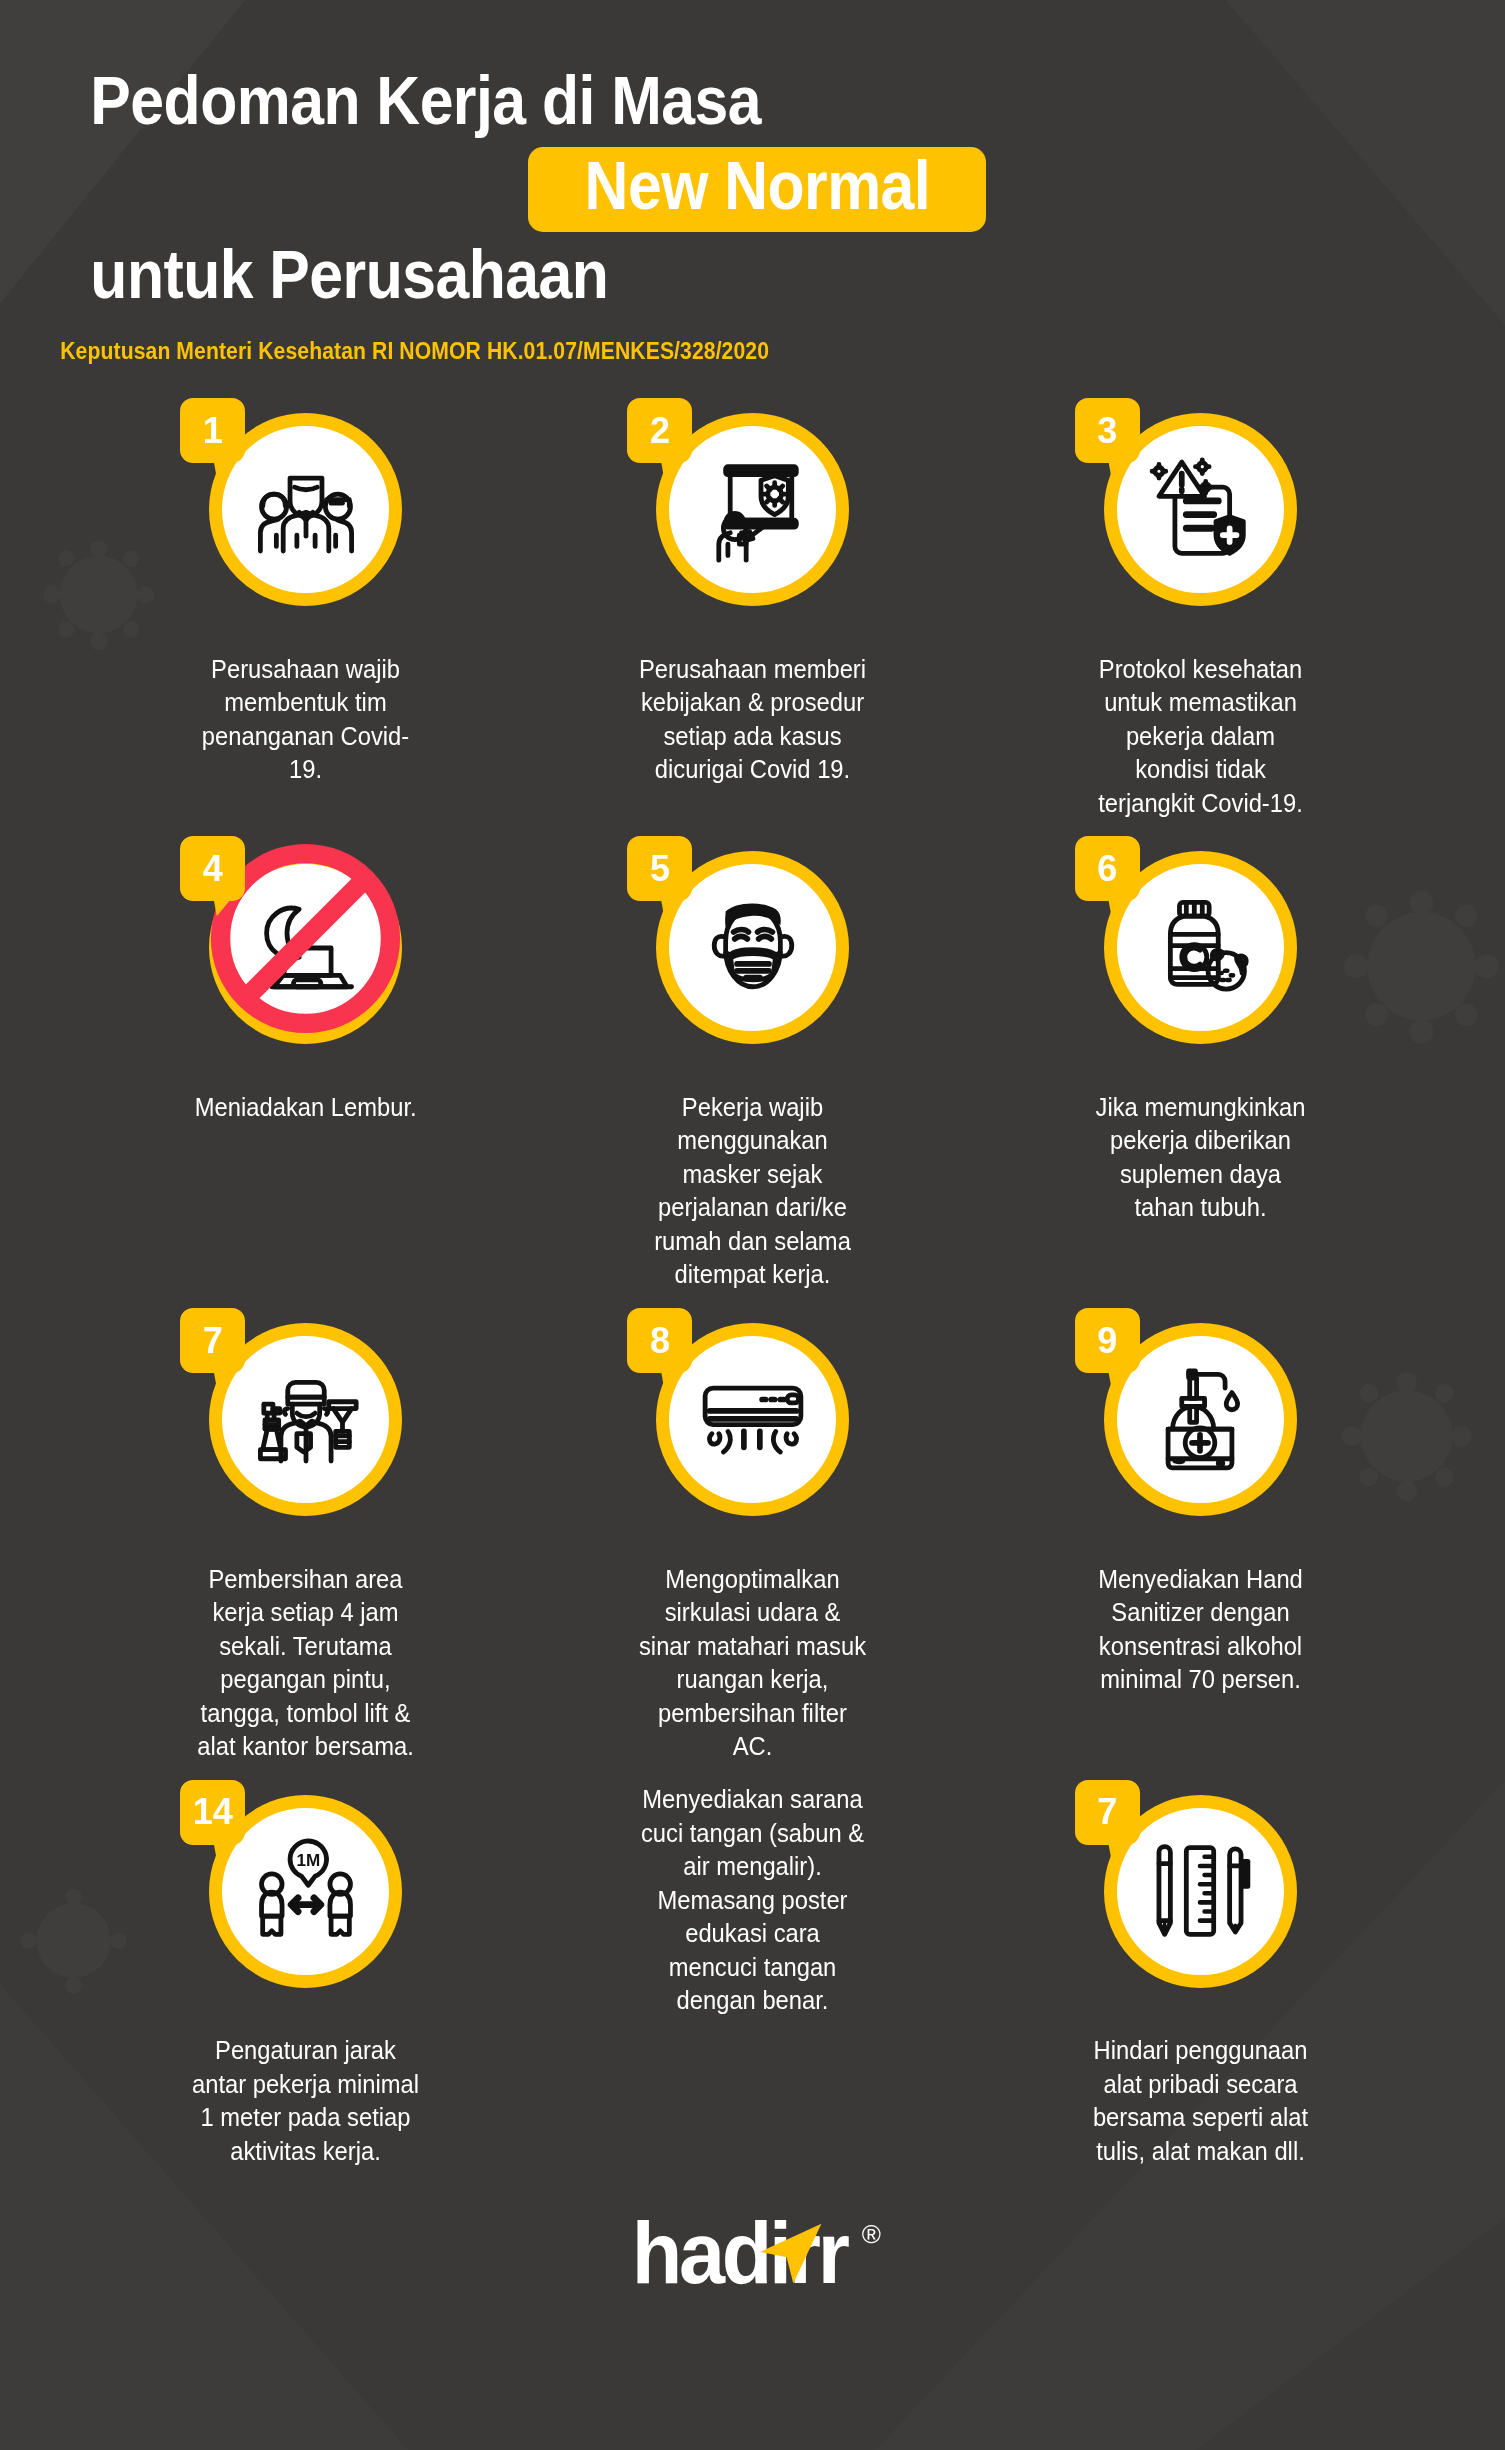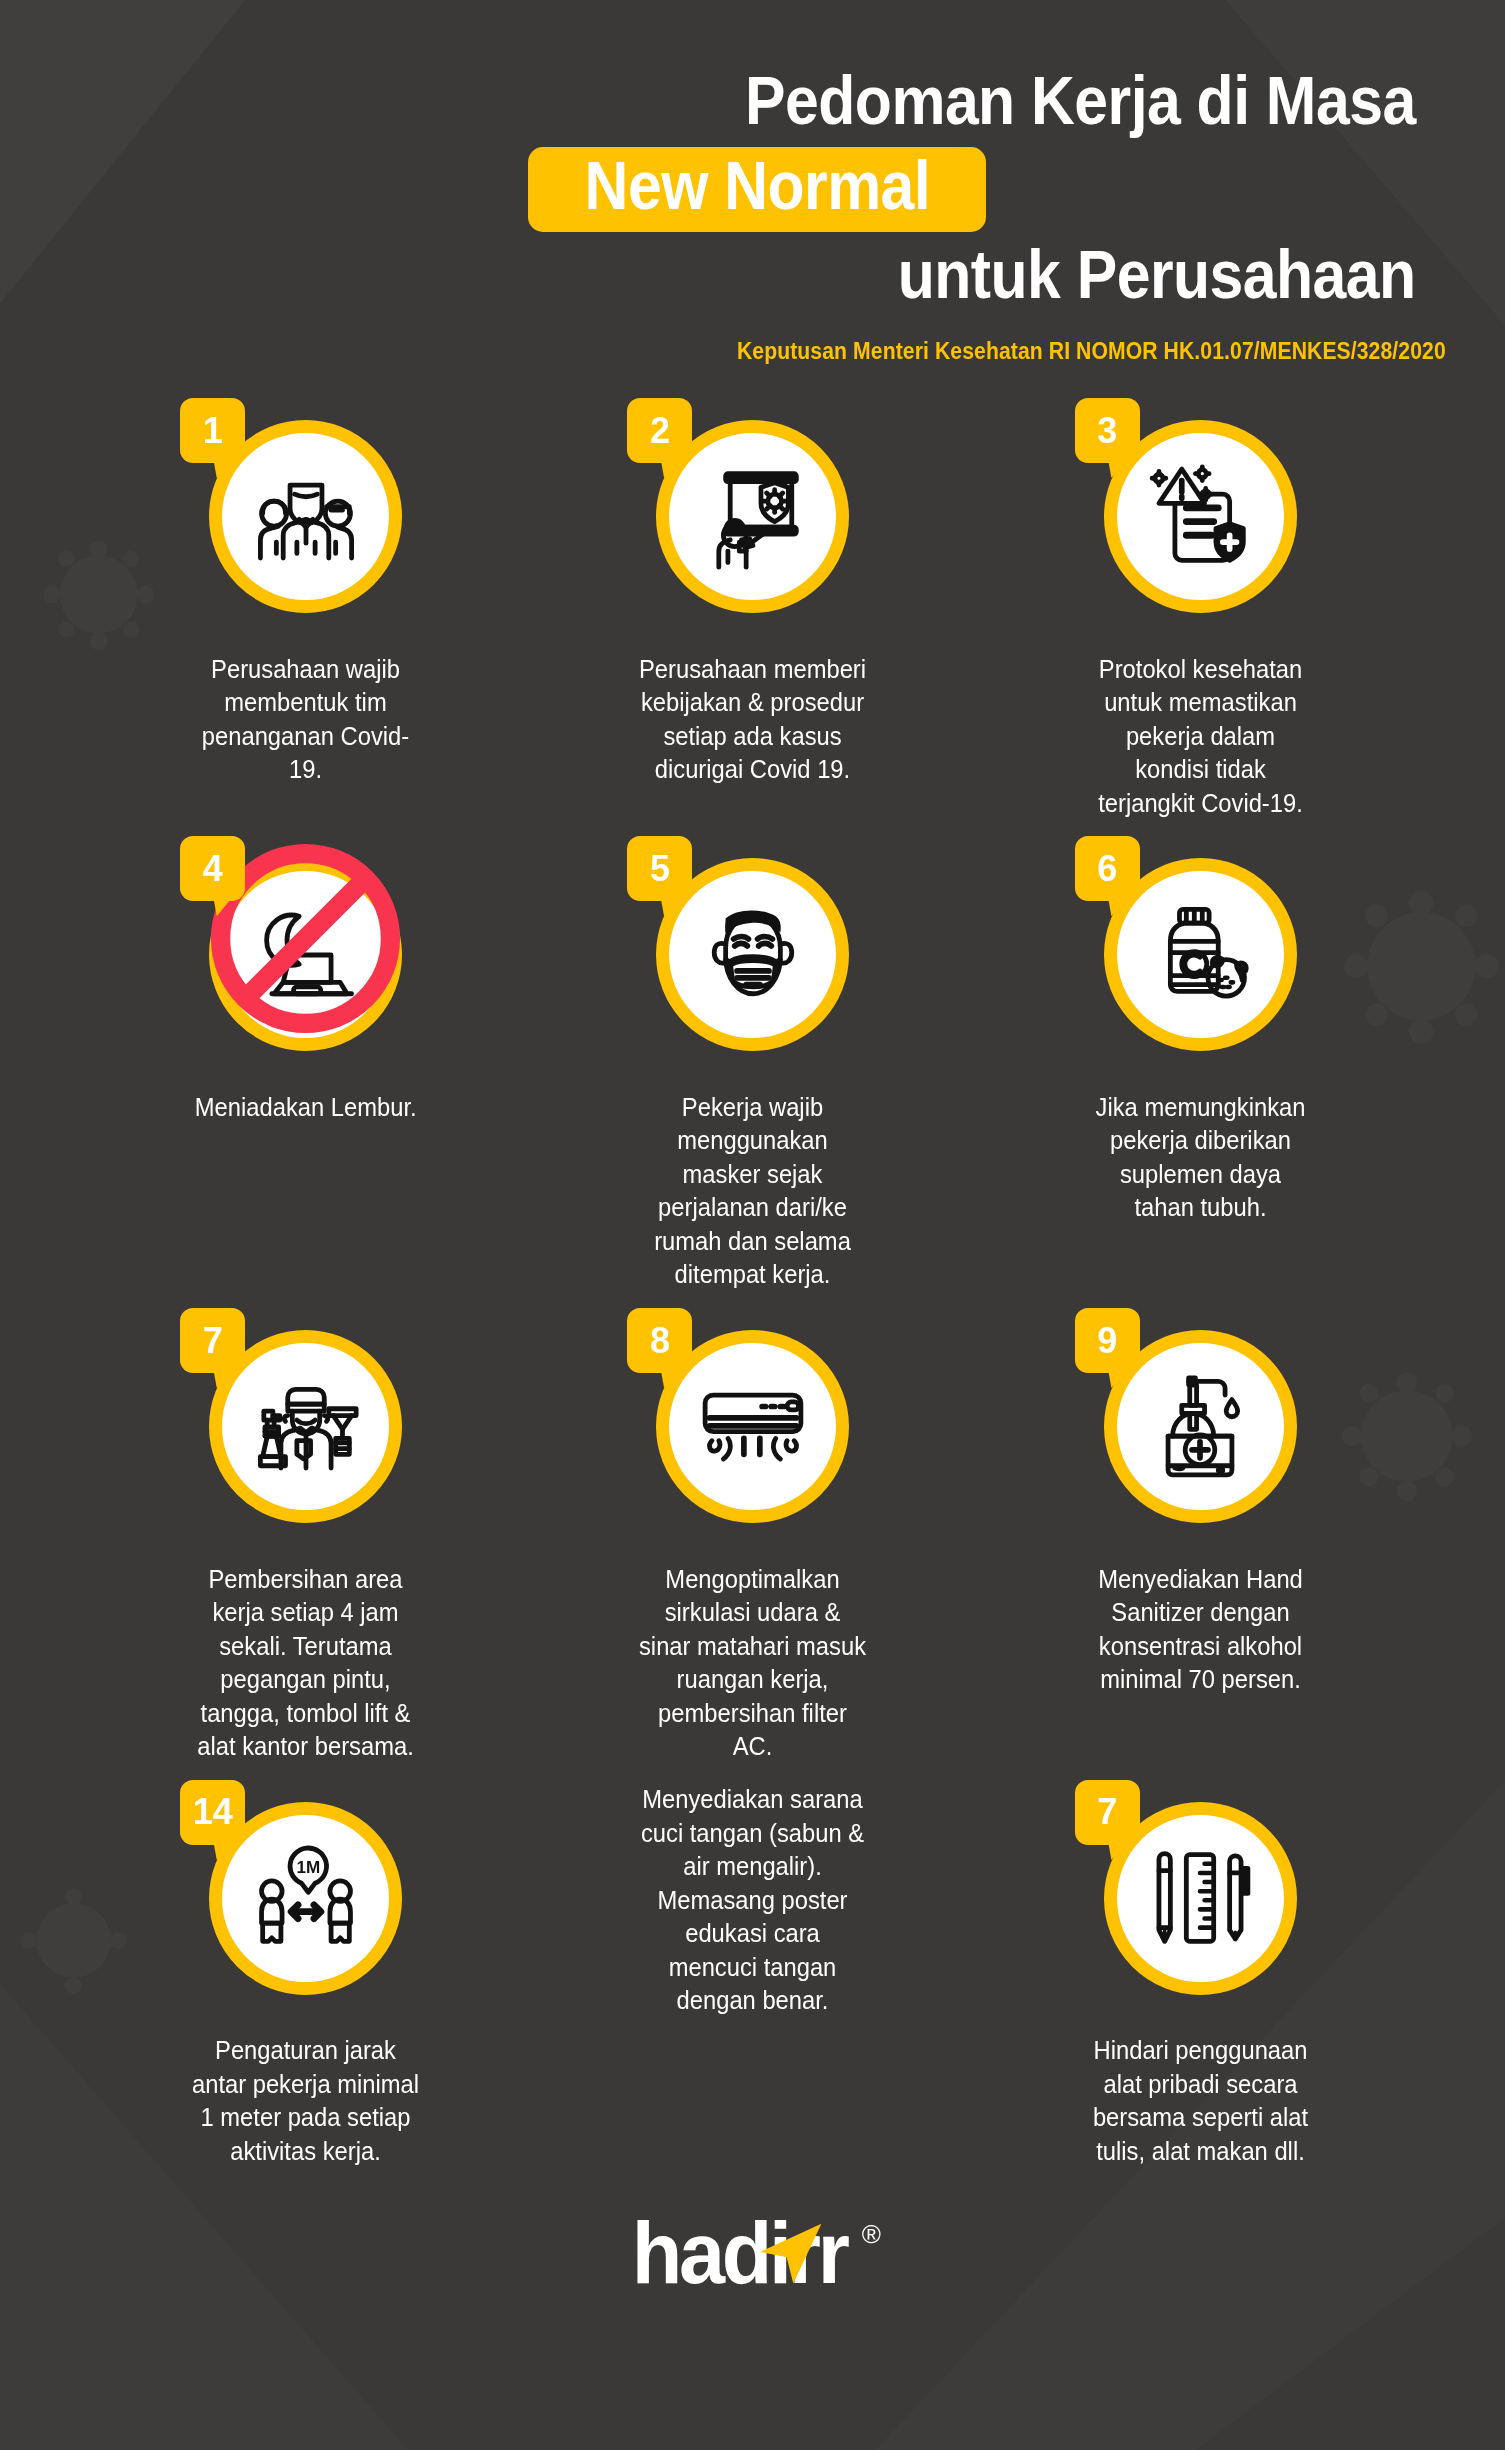--- a/index.html
+++ b/index.html
@@ -6,21 +6,21 @@
   body{
     width:1506px;height:2450px;
     background:#3a3937;
     font-family:"Liberation Sans", sans-serif;
     overflow:hidden;position:relative;
   }
   
   #bg-decor{position:absolute;inset:0;z-index:0;pointer-events:none;}
 
   
-  #header{position:relative;z-index:2;padding-top:64px;text-align:right;}
+  #header{position:relative;z-index:2;padding-top:64px;text-align:left;}
   .title-line{
     font-weight:bold;color:#ffffff;
     font-size:69px;line-height:1.08;letter-spacing:-0.6px;
     transform:scaleX(.88);
   }
   .hl-wrap{display:flex;justify-content:center;margin:8.2px 0 5.8px 0;padding-left:8px;}
   .highlight{
     background:#ffc200;border-radius:15px;
     padding:2.3px 33px 8.2px 33px;display:inline-block;
   }
@@ -35,21 +35,21 @@
     position:relative;z-index:2;
     margin:33px auto 0 auto;width:1342px;
     display:grid;grid-template-columns:repeat(3,1fr);
     row-gap:16.3px;column-gap:0;
   }
   .cell{display:flex;flex-direction:column;align-items:center;}
 
   .icon-stack{position:relative;width:251px;height:251px;}
 
   .ring{
-    position:absolute;left:29px;top:22px;
+    position:absolute;left:29px;top:15px;
     width:193px;height:193px;border-radius:50%;
     background:#ffffff;border:13px solid #ffc200;
     box-sizing:border-box;
     display:flex;align-items:center;justify-content:center;
   }
   .ring svg{width:114px;height:114px;display:block;}
 
   .badge{
     position:absolute;left:0px;top:0px;
     width:65px;height:65px;border-radius:13px;

